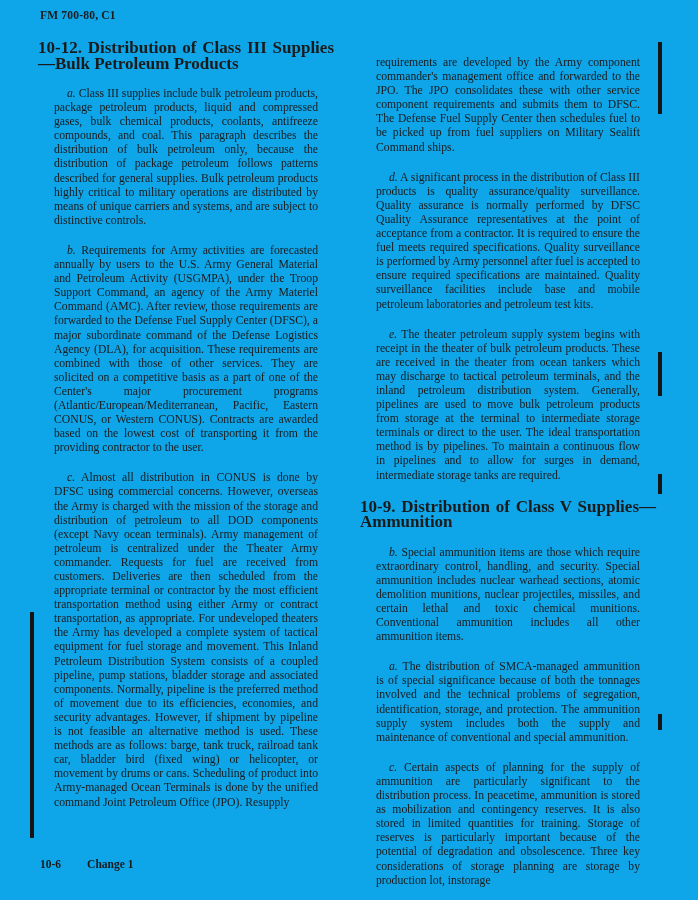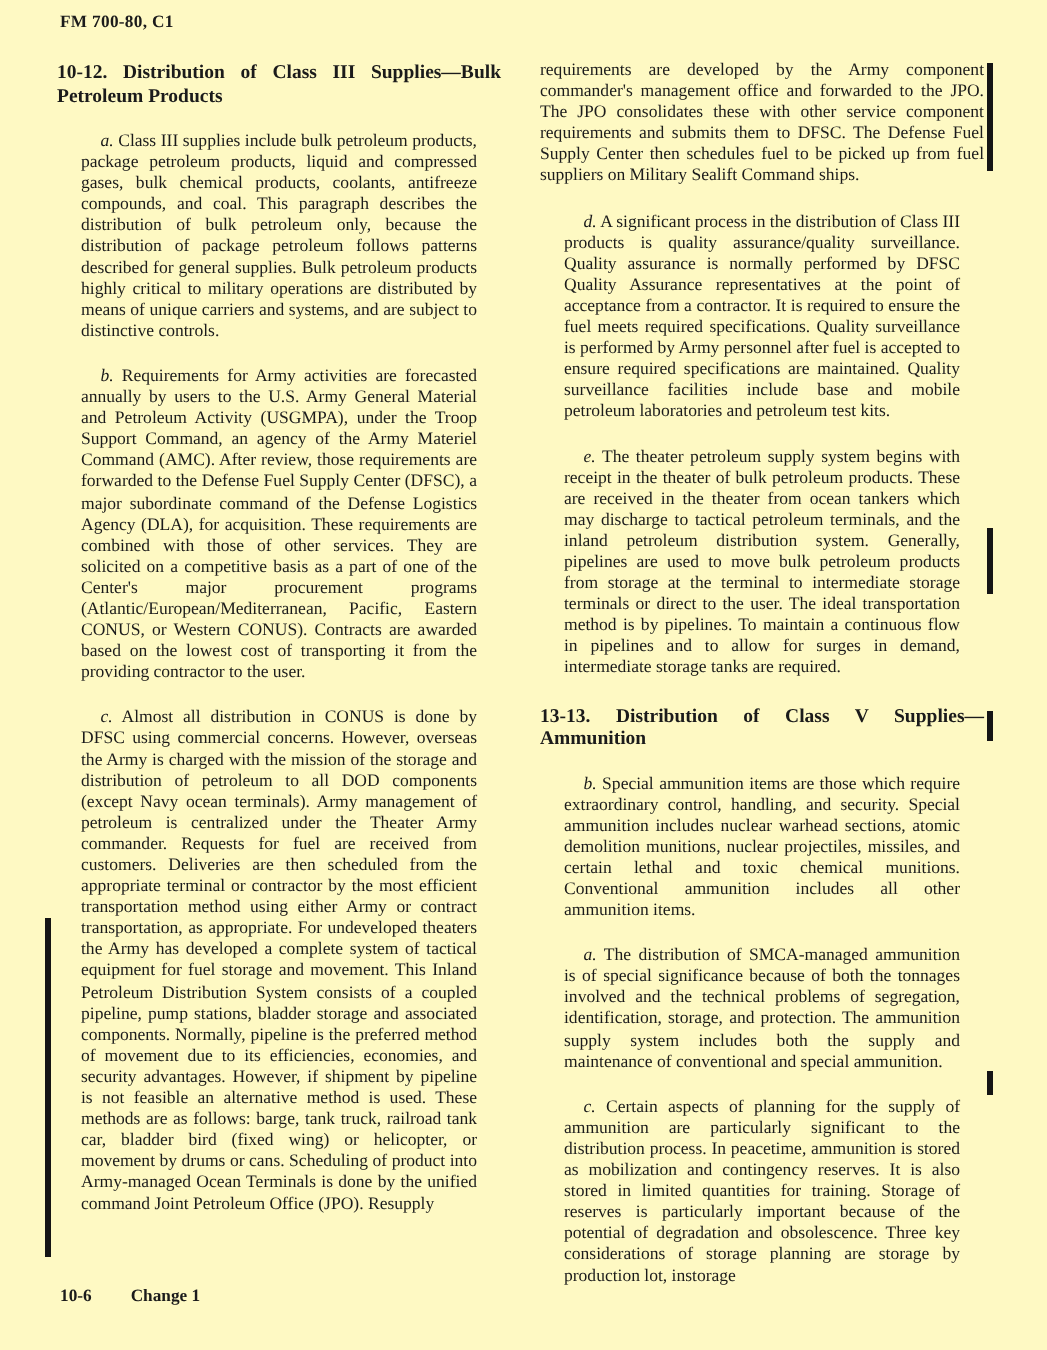--- a/index.html
+++ b/index.html
@@ -5,44 +5,44 @@
   * { box-sizing: border-box; }
   html, body { margin: 0; padding: 0; }
   body {
     width: 698px; height: 900px;
     background: #fcfbf7;
     font-family: "Liberation Serif", "DejaVu Serif", serif;
   }
   .page {
     position: relative;
     width: 698px; height: 900px;
-    background: #fef9c3;
+    background: #0ea5e9;
     color: #1b1b1b;
     overflow: hidden;
   }
   .running-header {
     position: absolute; top: 9px; left: 40px;
     font-size: 11.5px; font-weight: bold; letter-spacing: 0.2px;
   }
   .columns {
     position: absolute; top: 40px; left: 38px; width: 618px;
     display: flex; gap: 26px;
   }
   .col {
     width: 296px;
     font-size: 11.7px; line-height: 14.1px;
     text-align: justify;
   }
   .section-heading {
-    font-size: 13px; font-weight: bold; line-height: 15.5px;
+    font-size: 17px; font-weight: bold; line-height: 15.5px;
     margin: 0 0 5px 0; text-align: justify;
   }
   .section-heading.mid { margin-top: 10px; }
   p.body-par { margin: 16px; text-indent: 13px; }
-  p.cont-par { margin: 0; text-indent: 0; }
+  p.cont-par { margin: 16px; text-indent: 0; }
   .plabel { font-style: italic; }
   .page-footer {
     position: absolute; left: 40px; bottom: 30px;
     font-size: 11.5px; font-weight: bold; margin-top: 10px;
   }
   .page-footer .pageno { margin-right: 26px; }
   .change-bar { position: absolute; width: 4px; background: #151515; }
   #bar-left   { left: 30px;  top: 612px; height: 226px; }
   #bar-right1 { left: 658px; top: 42px;  height: 72px; }
   #bar-right2 { left: 658px; top: 352px; height: 44px; }
@@ -73,21 +73,21 @@
 
     <div class="col">
       <p class="cont-par">requirements are developed by the Army component commander's management office and forwarded to the JPO. The JPO consolidates these with other service component requirements and submits them to DFSC. The Defense Fuel Supply Center then schedules fuel to be picked up from fuel suppliers on Military Sealift Command ships.</p>
 
       <p class="body-par"><span class="plabel">d.</span>
         <span>A significant process in the distribution of Class III products is quality assurance/quality surveillance. Quality assurance is normally performed by DFSC Quality Assurance representatives at the point of acceptance from a contractor. It is required to ensure the fuel meets required specifications. Quality surveillance is performed by Army personnel after fuel is accepted to ensure required specifications are maintained. Quality surveillance facilities include base and mobile petroleum laboratories and petroleum test kits.</span></p>
 
       <p class="body-par"><span class="plabel">e.</span>
         <span>The theater petroleum supply system begins with receipt in the theater of bulk petroleum products. These are received in the theater from ocean tankers which may discharge to tactical petroleum terminals, and the inland petroleum distribution system. Generally, pipelines are used to move bulk petroleum products from storage at the terminal to intermediate storage terminals or direct to the user. The ideal transportation method is by pipelines. To maintain a continuous flow in pipelines and to allow for surges in demand, intermediate storage tanks are required.</span></p>
 
-      <h2 class="section-heading mid">13-13. Distribution of Class V Supplies—Ammunition</h2>
+      <h2 class="section-heading mid">10-9. Distribution of Class V Supplies—Ammunition</h2>
 
       <p class="body-par"><span class="plabel">b.</span>
         <span>Special ammunition items are those which require extraordinary control, handling, and security. Special ammunition includes nuclear warhead sections, atomic demolition munitions, nuclear projectiles, missiles, and certain lethal and toxic chemical munitions. Conventional ammunition includes all other ammunition items.</span></p>
 
       <p class="body-par"><span class="plabel">a.</span>
         <span>The distribution of SMCA-managed ammunition is of special significance because of both the tonnages involved and the technical problems of segregation, identification, storage, and protection. The ammunition supply system includes both the supply and maintenance of conventional and special ammunition.</span></p>
 
       <p class="body-par"><span class="plabel">c.</span>
         <span>Certain aspects of planning for the supply of ammunition are particularly significant to the distribution process. In peacetime, ammunition is stored as mobilization and contingency reserves. It is also stored in limited quantities for training. Storage of reserves is particularly important because of the potential of degradation and obsolescence. Three key considerations of storage planning are storage by production lot, instorage</span></p>
     </div>

